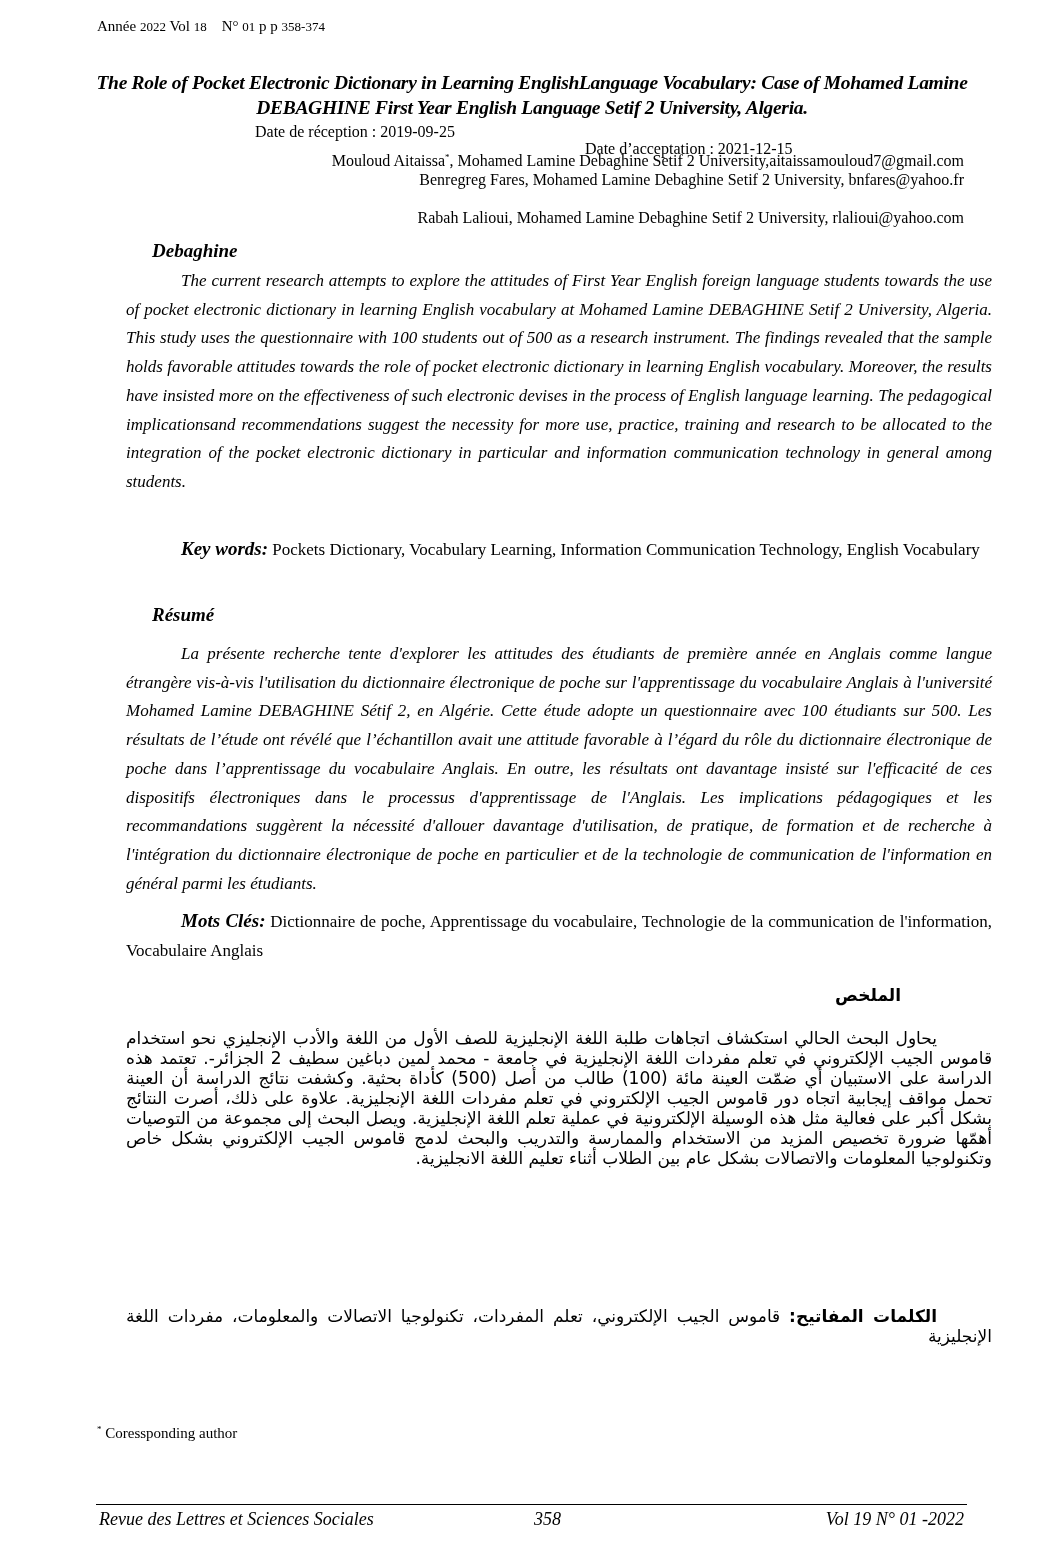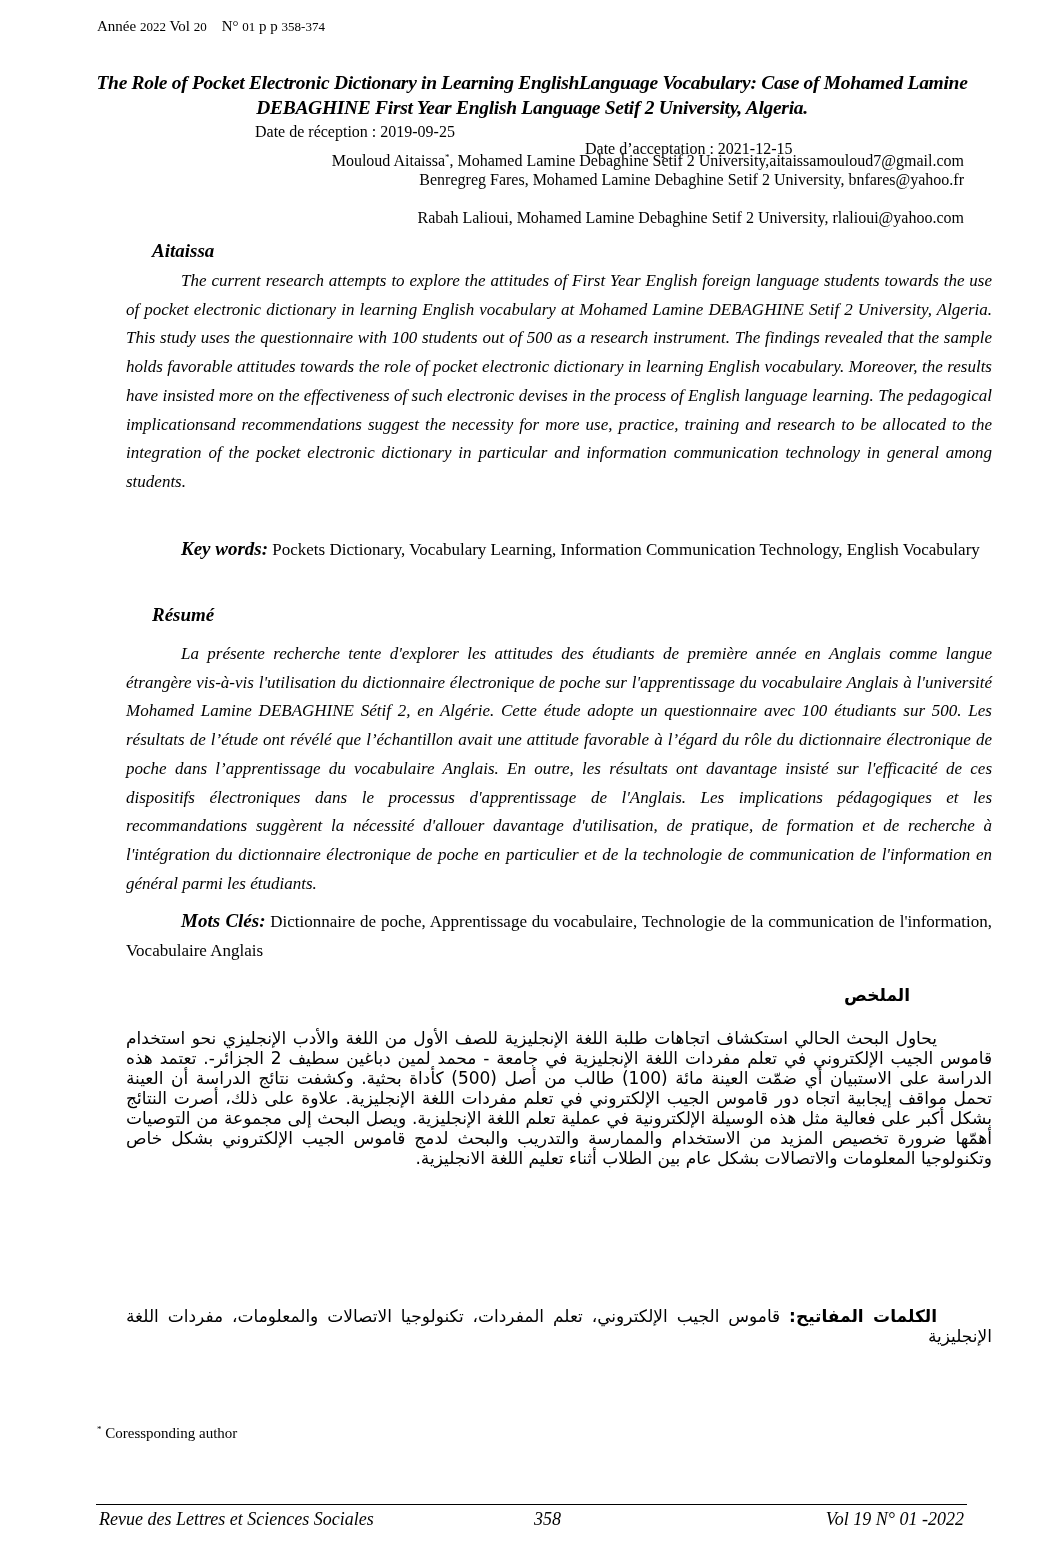--- a/index.html
+++ b/index.html
@@ -29,21 +29,21 @@
     }
     .para {
       left: 97px; width: 866px; font-size: 17px; line-height: 28.7px;
       text-align: justify; text-indent: 55px; margin-left: 29px;
     }
     .para.en { font-style: italic; }
     .para.fr { font-style: italic; }
     .kw { font-style: normal; }
     .kw .kw-label { font-style: italic; font-weight: bold; font-size: 19px; }
     .arabic-heading {
-      right: 145px; top: 985px; font-weight: bold; font-size: 17px;
+      right: 154px; top: 985px; font-weight: bold; font-size: 17px;
       font-family: "DejaVu Sans", sans-serif;
     }
     .para.ar {
       direction: rtl; text-align: justify; font-size: 17px; line-height: 20px;
       text-indent: 55px; font-family: "DejaVu Sans", sans-serif;
     }
     .para.ar .kw-label { font-weight: bold; }
     .footnote {
       left: 97px; top: 1424px; font-size: 15px; white-space: nowrap;
     }
@@ -55,21 +55,21 @@
       top: 1509px; font-style: italic; font-size: 18px; white-space: nowrap;
     }
   </style>
 </head>
 <body>
 
 <div class="abs running-header">
   <span>Année</span>
   <span class="small">2022</span>
   <span>Vol</span>
-  <span class="small">20</span>
+  <span class="small">18</span>
   &nbsp;&nbsp;
   <span>N° </span><span class="small">01</span>
   <span>p p</span>
   <span class="small">358-374</span>
 </div>
 
 <div class="abs title">The Role of Pocket Electronic Dictionary in Learning EnglishLanguage Vocabulary: Case of Mohamed Lamine DEBAGHINE First Year English Language Setif 2 University, Algeria.</div>
 
 <div class="abs dates" style="left:255px;">Date de réception : 2019-09-25</div>
 <div class="abs dates" style="left:585px;margin-top:17px;">Date d’acceptation : 2021-12-15</div>
@@ -77,21 +77,21 @@
 <div class="abs author" style="top:152px;">
   <span>Mouloud Aitaissa</span><sup style="font-size:9px">*</sup><span>, Mohamed Lamine Debaghine Setif 2 University,aitaissamouloud7@gmail.com</span>
 </div>
 <div class="abs author" style="top:171px;">
   <span>Benregreg Fares</span><span>, Mohamed Lamine Debaghine Setif 2 University, bnfares@yahoo.fr</span>
 </div>
 <div class="abs author" style="top:209px;">
   <span>Rabah Lalioui</span><span>, Mohamed Lamine Debaghine Setif 2 University, rlalioui@yahoo.com</span>
 </div>
 
-<div class="abs section-heading" style="top:240px;">Aitaissa</div>
+<div class="abs section-heading" style="top:240px;">Debaghine</div>
 <div class="abs para en" style="top:267px;">The current research attempts to explore the attitudes of First Year English foreign language students towards the use of pocket electronic dictionary in learning English vocabulary at Mohamed Lamine DEBAGHINE Setif 2 University, Algeria. This study uses the questionnaire with 100 students out of 500 as a research instrument. The findings revealed that the sample holds favorable attitudes towards the role of pocket electronic dictionary in learning English vocabulary. Moreover, the results have insisted more on the effectiveness of such electronic devises in the process of English language learning. The pedagogical implicationsand recommendations suggest the necessity for more use, practice, training and research to be allocated to the integration of the pocket electronic dictionary in particular and information communication technology in general among students.</div>
 <div class="abs para kw" style="top:535px;">
   <span class="kw-label">Key words:</span><span> Pockets Dictionary, Vocabulary Learning, Information Communication Technology, English Vocabulary</span>
 </div>
 
 <div class="abs section-heading" style="top:604px;">Résumé</div>
 <div class="abs para fr" style="top:640px;">La présente recherche tente d'explorer les attitudes des étudiants de première année en Anglais comme langue étrangère vis-à-vis l'utilisation du dictionnaire électronique de poche sur l'apprentissage du vocabulaire Anglais à l'université Mohamed Lamine DEBAGHINE Sétif 2, en Algérie. Cette étude adopte un questionnaire avec 100 étudiants sur 500. Les résultats de l’étude ont révélé que l’échantillon avait une attitude favorable à l’égard du rôle du dictionnaire électronique de poche dans l’apprentissage du vocabulaire Anglais. En outre, les résultats ont davantage insisté sur l'efficacité de ces dispositifs électroniques dans le processus d'apprentissage de l'Anglais. Les implications pédagogiques et les recommandations suggèrent la nécessité d'allouer davantage d'utilisation, de pratique, de formation et de recherche à l'intégration du dictionnaire électronique de poche en particulier et de la technologie de communication de l'information en général parmi les étudiants.</div>
 <div class="abs para kw" style="top:907px;">
   <span class="kw-label">Mots Clés:</span><span> Dictionnaire de poche, Apprentissage du vocabulaire, Technologie de la communication de l'information, Vocabulaire Anglais</span>
 </div>

